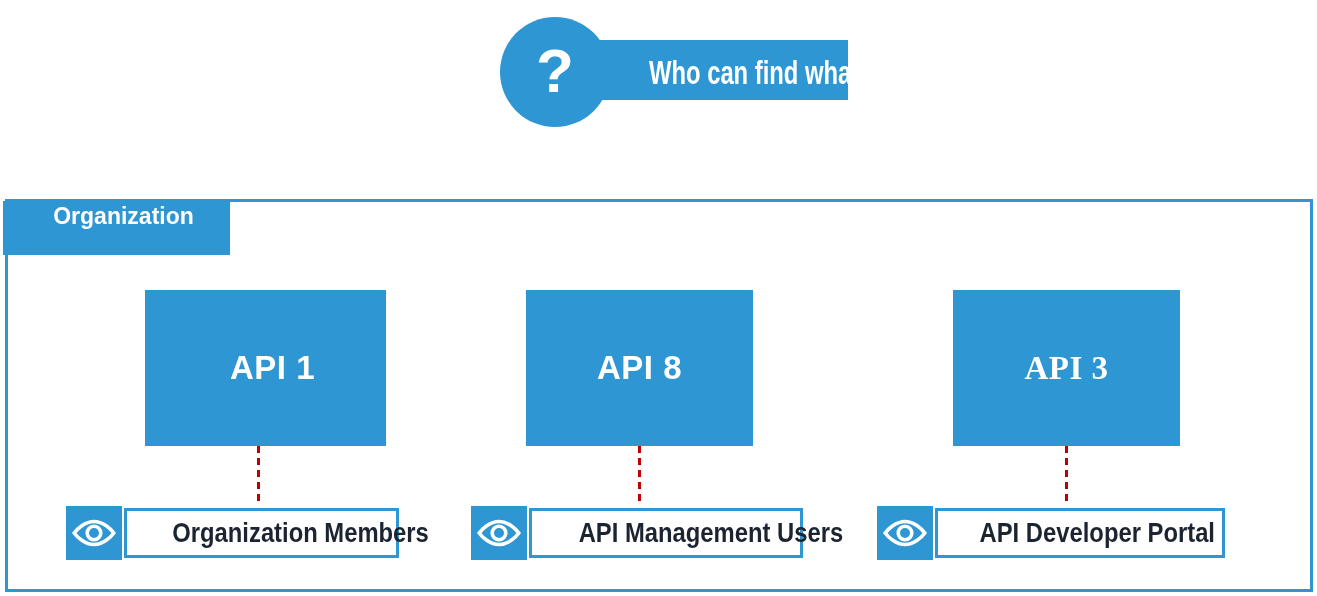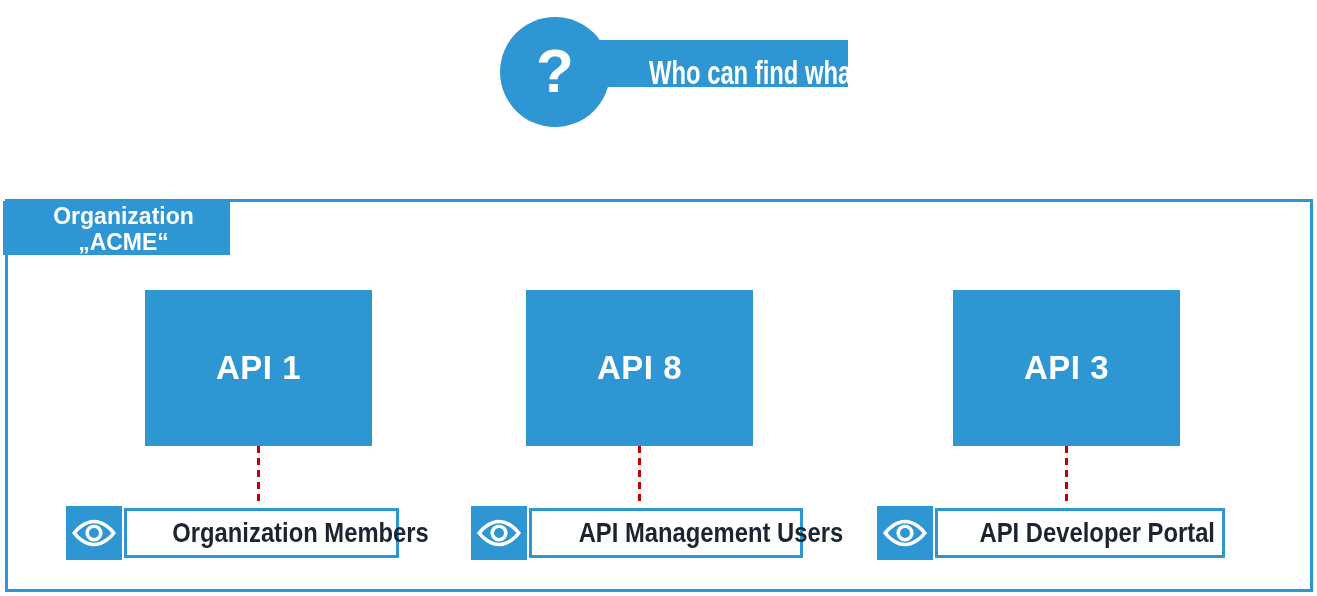--- a/index.html
+++ b/index.html
@@ -25,21 +25,21 @@
   .q-circle .qmark {
     display: block;
     color: #ffffff;
     font-weight: bold;
     font-size: 62px;
     line-height: 108px;
   }
   .title-banner {
     position: absolute;
     left: 555px; top: 40px;
-    width: 293px; height: 47px;
+    width: 293px; height: 60px;
     background: #2E96D2;
     z-index: 1;
     line-height: 64px;
     white-space: nowrap;
     text-align: center;
   }
   .title-banner .title-text {
     display: inline-block;
     margin-left: 94px;
     color: #ffffff;
@@ -81,23 +81,23 @@
     width: 227px; height: 156px;
     background: #2E96D2;
     color: #ffffff;
     font-weight: bold;
     font-size: 33px;
     text-align: center;
     line-height: 156px;
     letter-spacing: 0.5px;
     z-index: 2;
   }
-  .api-1 { left: 145px; }
+  .api-1 { left: 145px; padding-left: 14px; }
   .api-2 { left: 526px; }
-  .api-3 { left: 953px; }
+  .api-3 { left: 953px; font-family: Liberation Serif, serif; }
 
   
   .connector {
     position: absolute;
     top: 446px;
     width: 3px; height: 60px;
     background: repeating-linear-gradient(180deg,
       #C00000 0px, #C00000 7px,
       transparent 7px, transparent 12px);
     z-index: 1;
@@ -155,21 +155,20 @@
   <div class="q-circle">
     <span class="qmark">?</span>
   </div>
   <div class="title-banner">
     <span class="title-text">Who can find what</span>
   </div>
 
   <div class="org-box"></div>
   <div class="org-tab">
     <div>Organization</div>
-    <div>„ACME“</div>
   </div>
 
   <div class="api-box api-1">API 1</div>
   <div class="api-box api-2">API 8</div>
   <div class="api-box api-3">API 3</div>
 
   <div class="connector conn-1"></div>
   <div class="connector conn-2"></div>
   <div class="connector conn-3"></div>
 

